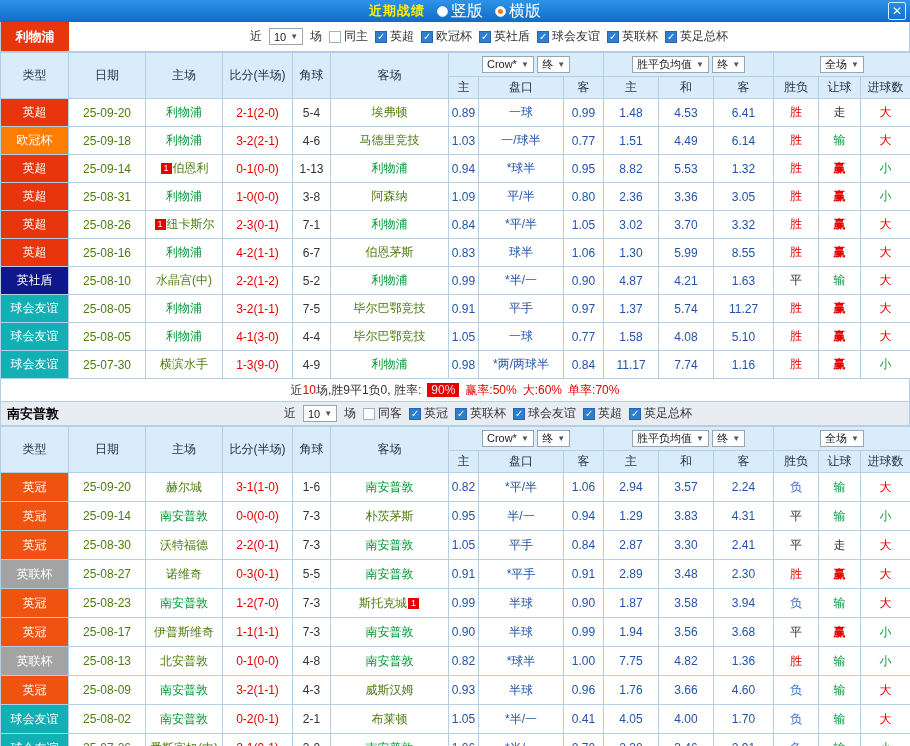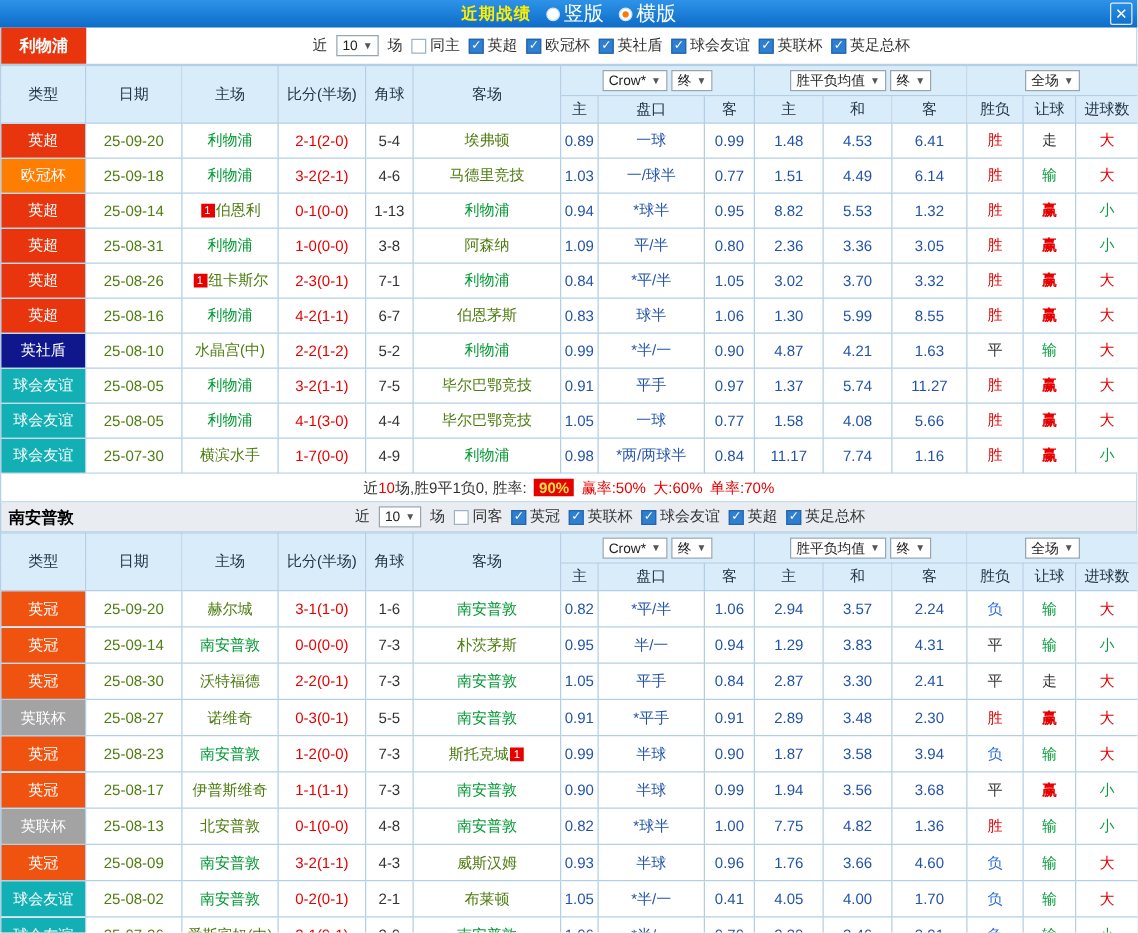--- a/index.html
+++ b/index.html
@@ -49,21 +49,21 @@
 .c-lose{color:#2b6bd8}
 .c-flat{color:#333}
 .c-green{color:#0a9d3f}
 .c-bold{font-weight:bold}
 .rbadge{display:inline-block;background:#e60000;color:#fff;font-size:9px;width:11px;height:11px;line-height:11px;
   margin:0 1px;vertical-align:1px;text-align:center}
 
 .summary{height:23px;border:1px solid #b3cfe6;border-top:none;display:flex;align-items:center;justify-content:center;
   gap:6px;font-size:12px;color:#333;background:#fff}
 .summary .joined{display:inline-flex;align-items:center}
-.rate-badge{background:#e60000;color:#fde047;padding:0 4px;font-weight:bold}
+.rate-badge{background:#e60000;color:#e5e5e5;padding:0 4px;font-weight:normal}
 .red-txt{color:#e60000}
 </style>
 </head>
 <body>
 
 <div class="topbar">
   <div class="topbar-center">
     <span class="title">近期战绩</span>
     <label class="radio-group">
       <span class="radio"></span>
@@ -326,30 +326,30 @@
         <td class="c-date">25-08-05</td>
         <td><span><span class="team hl">利物浦</span></span></td>
         <td class="c-score">4-1(3-0)</td>
         <td class="c-corner">4-4</td>
         <td><span><span class="team">毕尔巴鄂竞技</span></span></td>
         <td class="c-odds">1.05</td>
         <td class="c-odds">一球</td>
         <td class="c-odds">0.77</td>
         <td class="c-odds">1.58</td>
         <td class="c-odds">4.08</td>
-        <td class="c-odds">5.66</td>
+        <td class="c-odds">5.10</td>
         <td class="c-win">胜</td>
         <td class="c-win c-bold">赢</td>
         <td class="c-win">大</td>
       </tr>
       <tr>
         <td class="lg" style="background: rgb(18, 176, 180);">球会友谊</td>
         <td class="c-date">25-07-30</td>
         <td><span><span class="team">横滨水手</span></span></td>
-        <td class="c-score">1-7(0-0)</td>
+        <td class="c-score">1-3(9-0)</td>
         <td class="c-corner">4-9</td>
         <td><span><span class="team hl">利物浦</span></span></td>
         <td class="c-odds">0.98</td>
         <td class="c-odds">*两/两球半</td>
         <td class="c-odds">0.84</td>
         <td class="c-odds">11.17</td>
         <td class="c-odds">7.74</td>
         <td class="c-odds">1.16</td>
         <td class="c-win">胜</td>
         <td class="c-win c-bold">赢</td>
@@ -539,21 +539,21 @@
         <td class="c-odds">3.48</td>
         <td class="c-odds">2.30</td>
         <td class="c-win">胜</td>
         <td class="c-win c-bold">赢</td>
         <td class="c-win">大</td>
       </tr>
       <tr>
         <td class="lg" style="background: rgb(240, 82, 16);">英冠</td>
         <td class="c-date">25-08-23</td>
         <td><span><span class="team hl">南安普敦</span></span></td>
-        <td class="c-score">1-2(0-0)</td>
+        <td class="c-score">1-2(7-0)</td>
         <td class="c-corner">7-3</td>
         <td><span><span class="team">斯托克城</span><span class="rbadge">1</span></span></td>
         <td class="c-odds">0.99</td>
         <td class="c-odds">半球</td>
         <td class="c-odds">0.90</td>
         <td class="c-odds">1.87</td>
         <td class="c-odds">3.58</td>
         <td class="c-odds">3.94</td>
         <td class="c-lose">负</td>
         <td class="c-green">输</td>

